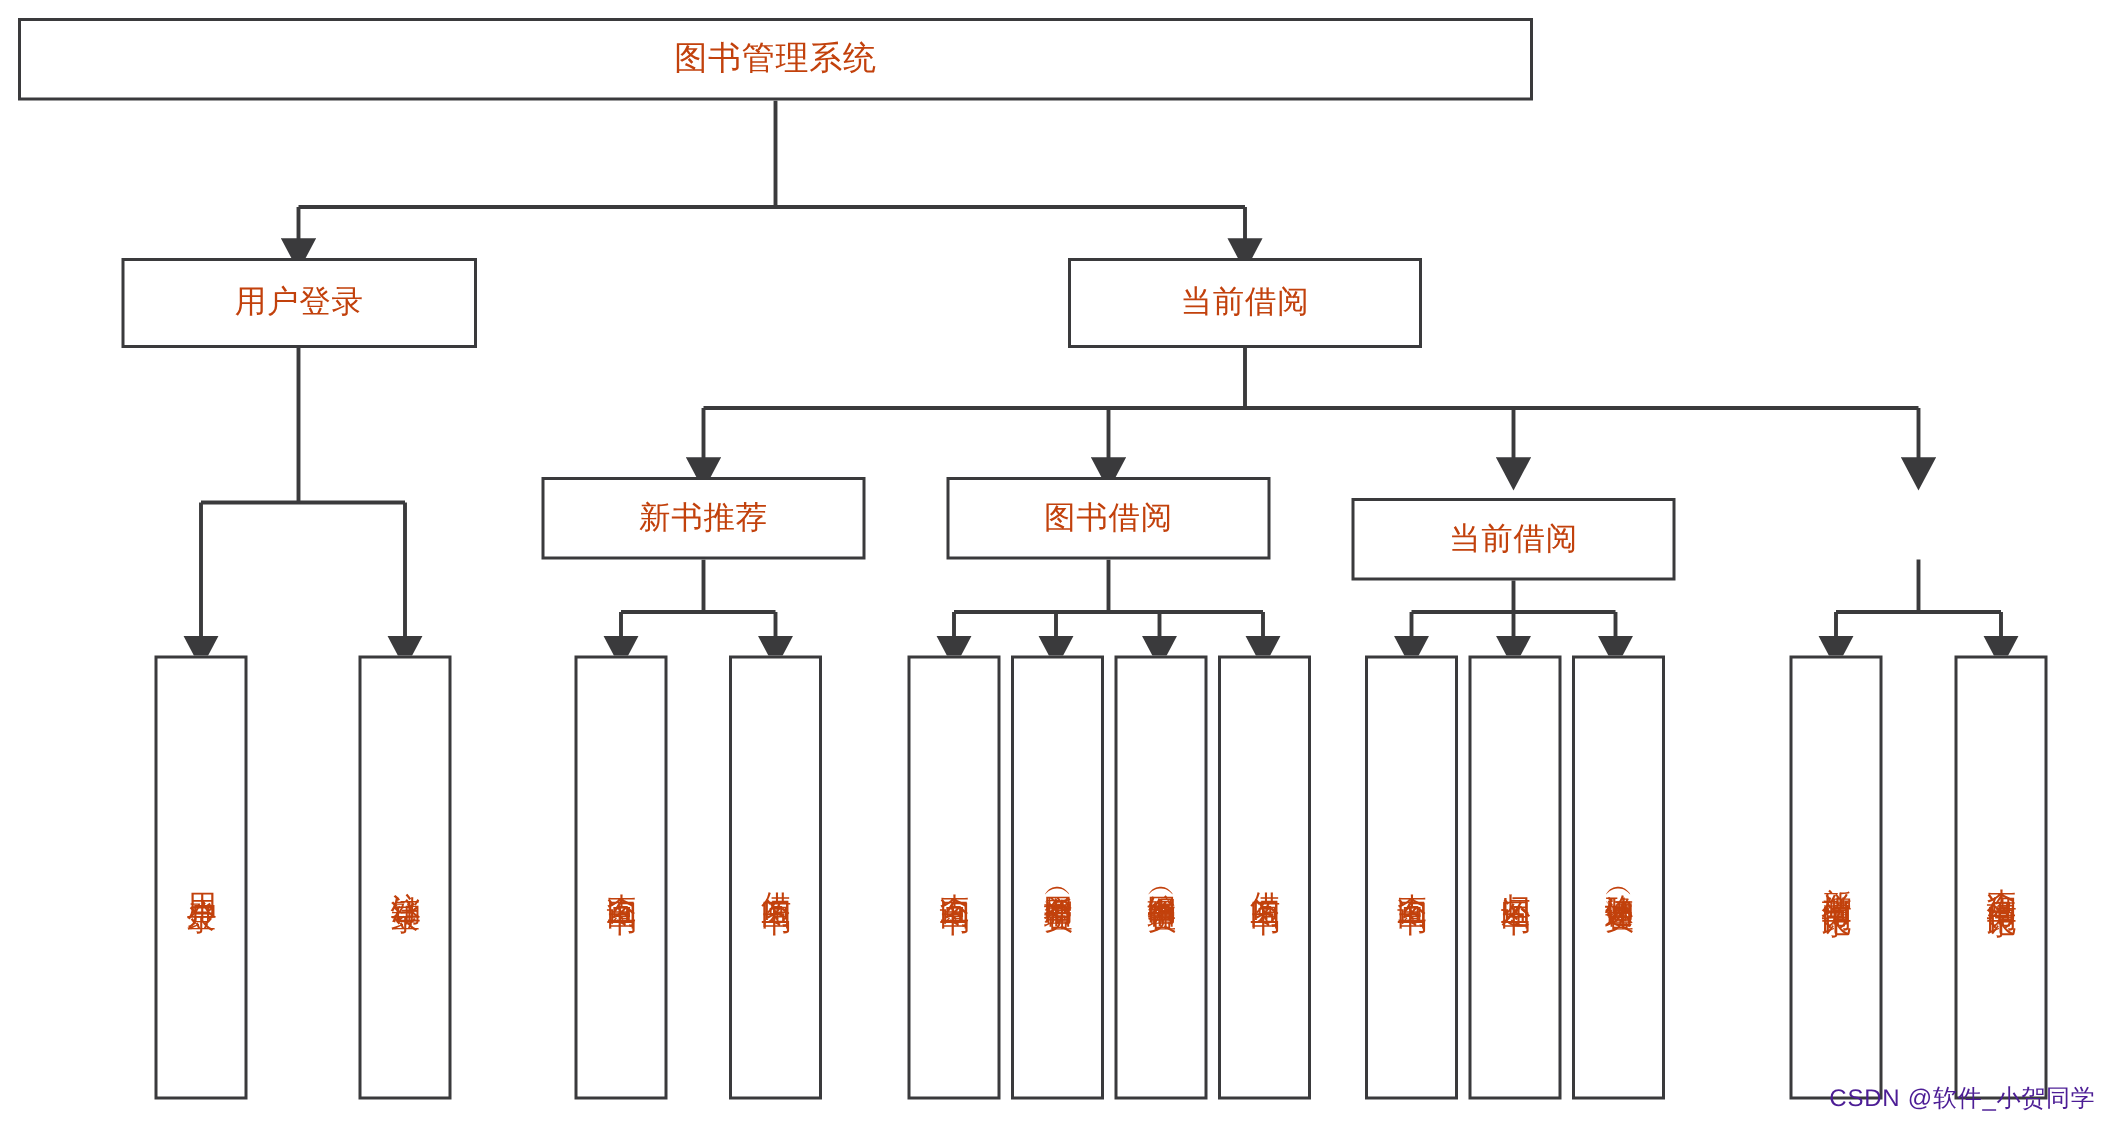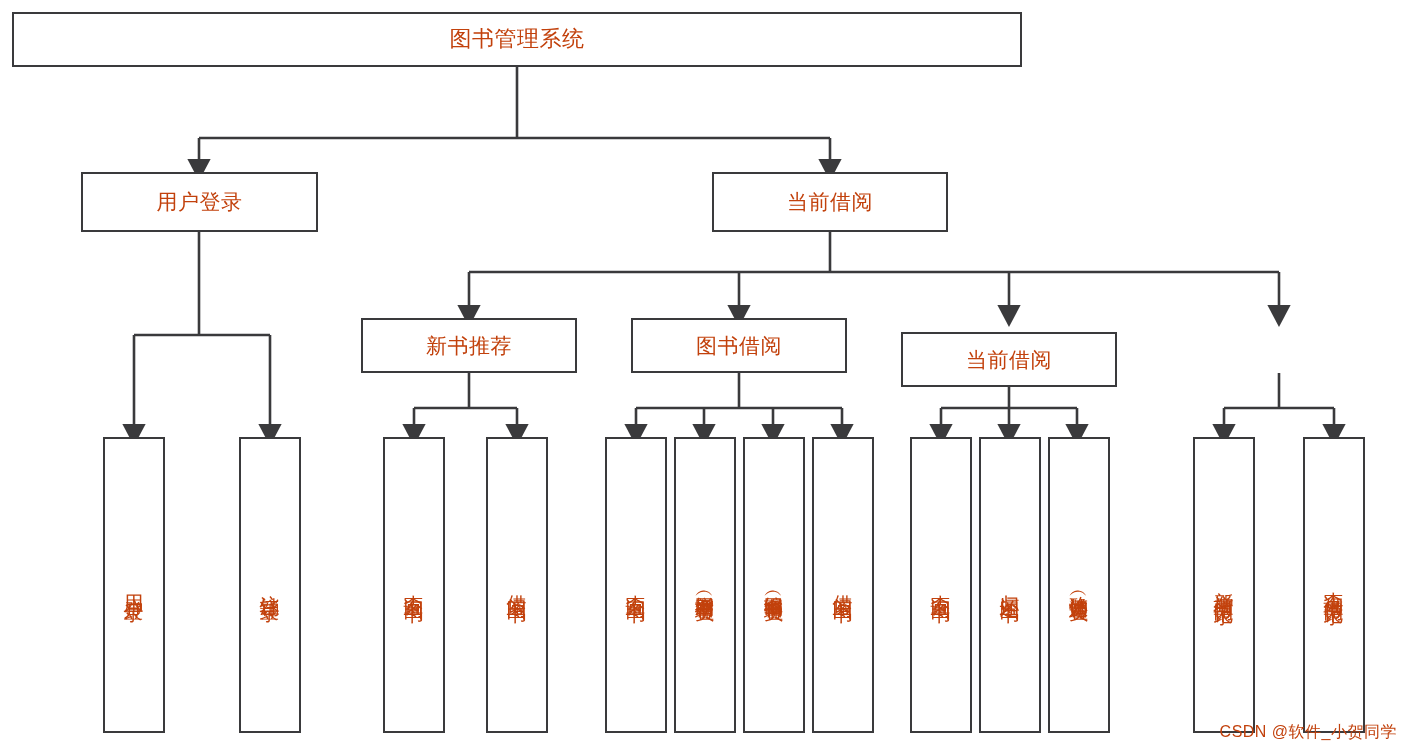--- a/index.html
+++ b/index.html
@@ -61,21 +61,21 @@
   }
   .vtext.tight {
     letter-spacing: 1px;
     font-size: 19px;
   }
   #watermark {
     position: absolute;
     right: 8px;
     bottom: 4px;
     font-size: 16px;
-    color: #c2410c;
+    color: #4c1d95;
     white-space: nowrap;
     letter-spacing: 0.5px;
   }
 </style>
 </head>
 <body>
 
 <div id="canvas">
 
   <svg id="edges" viewBox="0 0 1405 747" width="1405" height="747" xmlns="http://www.w3.org/2000/svg">

